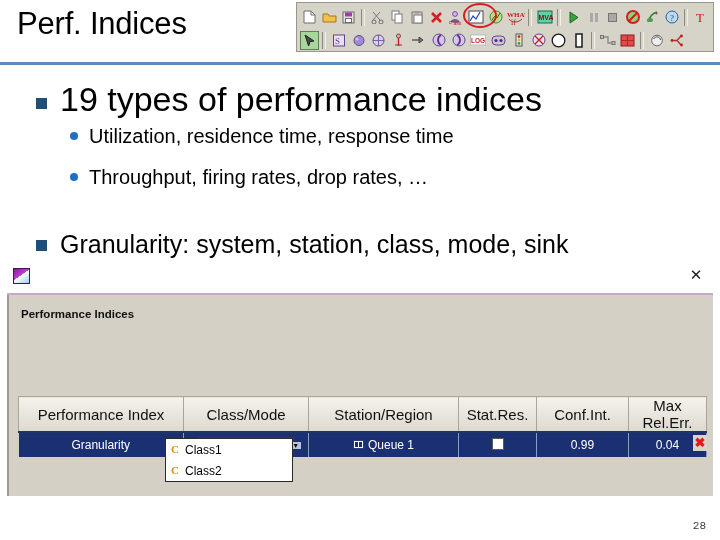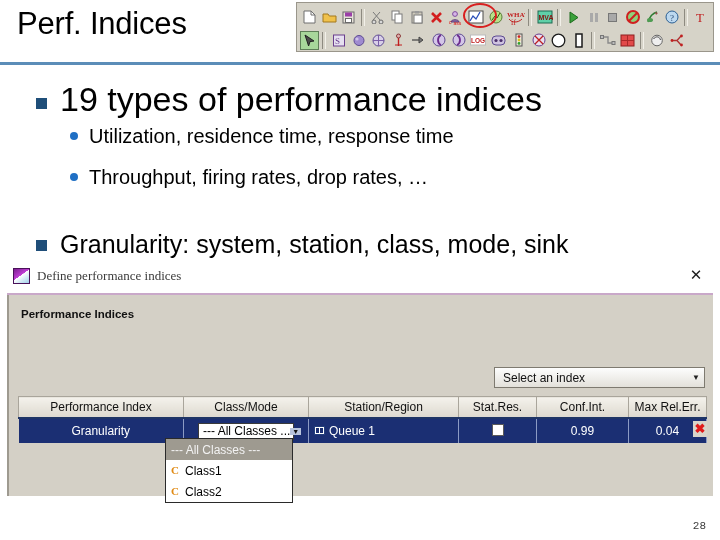--- a/index.html
+++ b/index.html
@@ -228,21 +228,21 @@
     width: 688px;
     border-collapse: collapse;
     table-layout: fixed;
     font-family: "Liberation Sans", sans-serif;
   }
   #pi-table th {
     height: 20px;
     background: linear-gradient(#f4f2ec,#ddd9cf);
     border: 1px solid #a9a59b;
     border-bottom: 2px solid #1f3566;
-    font-size: 12px;
+    font-size: 15px;
     font-weight: normal;
     color: #111;
     text-align: center;
     padding: 0;
   }
   #pi-table td {
     height: 24px;
     background: #1b2f73;
     color: #ffffff;
     font-size: 12px;
@@ -269,21 +269,21 @@
     margin-left: auto;
     font-size: 7px;
     color: #111;
     background: #b8c4dc;
     padding: 0 2px;
   }
   .queue-cell {
     display: inline-flex;
     align-items: center;
     gap: 4px;
-    justify-content: flex-start;
+    justify-content: center;
     width: 100%;
   }
   .queue-ico {
     width: 11px;
     height: 9px;
     background: #ffffff;
     border: 1px solid #25407d;
     box-sizing: border-box;
     position: relative;
     flex: 0 0 auto;
@@ -636,33 +636,28 @@
 </div>
 <div class="bullet-l1" id="b4">
   <span class="sq-bullet"></span>
   <span>Granularity: system, station, class, mode, sink</span>
 </div>
 
 <div id="dialog">
 
   <div id="dlg-titlebar">
     <span id="dlg-icon"></span>
-    <span id="dlg-title-text">Define performance indices</span>
     <span id="dlg-close">✕</span>
   </div>
   <div id="dlg-accent"></div>
 
   <div id="dlg-body">
 
     <div id="panel-heading">Performance Indices</div>
 
-    <div id="index-select">
-      <span>Select an index</span>
-      <span class="caret">▼</span>
-    </div>
 
     <table id="pi-table">
       <colgroup>
         <col style="width:165px">
           <col style="width:125px">
           <col style="width:150px">
         <col style="width:78px">
           <col style="width:92px">
           <col style="width:78px">
       </colgroup>
@@ -697,23 +692,20 @@
           <td class="cell-right">0.99</td>
           <td class="cell-right">
             <span>0.04</span>
             <span id="row-delete">✖</span>
           </td>
         </tr>
       </tbody>
     </table>
 
     <div id="class-dropdown">
-      <div class="dd-item sel">
-        <span>--- All Classes ---</span>
-      </div>
       <div class="dd-item">
         <span class="cls-ico">C</span>
         <span>Class1</span>
       </div>
       <div class="dd-item">
         <span class="cls-ico">C</span>
         <span>Class2</span>
       </div>
     </div>
 

